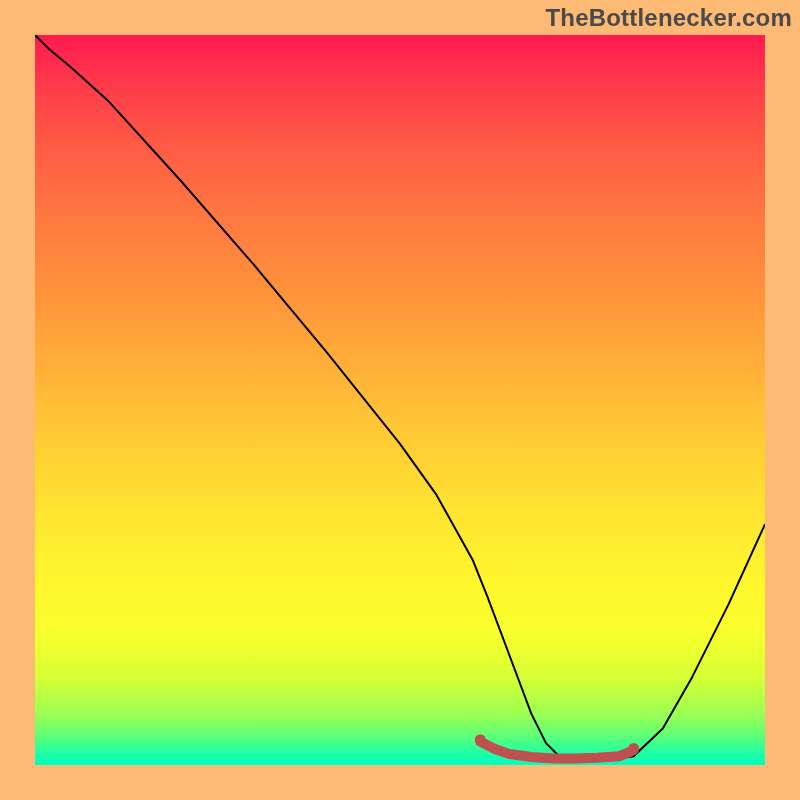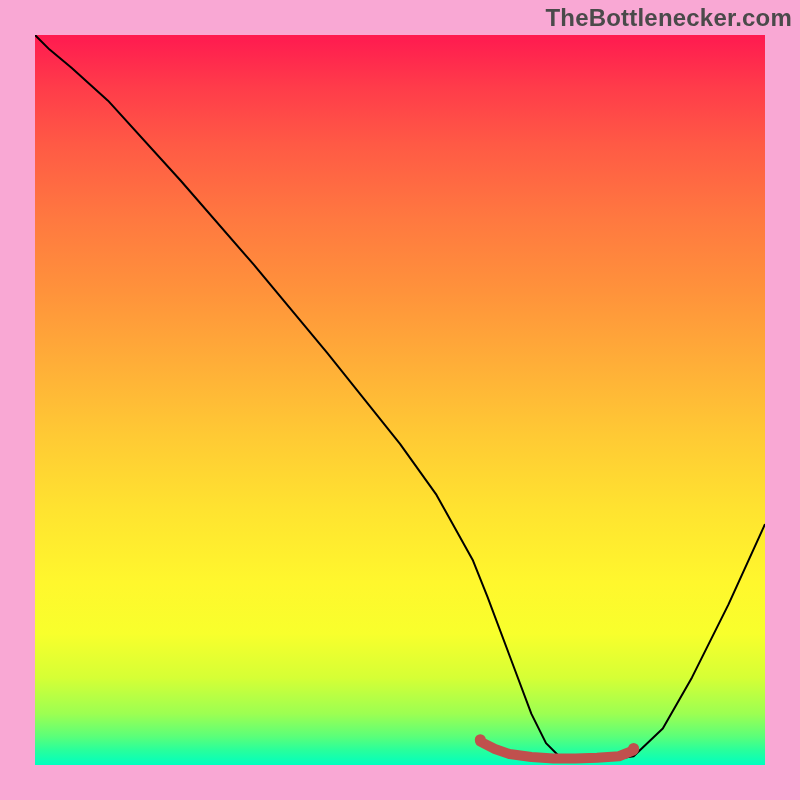--- a/index.html
+++ b/index.html
@@ -8,21 +8,21 @@
     width: 800px;
     height: 800px;
     overflow: hidden;
     background: #000;
     font-family: Arial, Helvetica, sans-serif;
   }
   .frame {
     position: relative;
     width: 800px;
     height: 800px;
-    background: #f9a8d4;
+    background: #fdba74;
   }
   .watermark {
     position: absolute;
     top: 4px;
     right: 8px;
     font-size: 24px;
     font-weight: 600;
     color: #4a4a4a;
     letter-spacing: 0.2px;
     z-index: 10;

